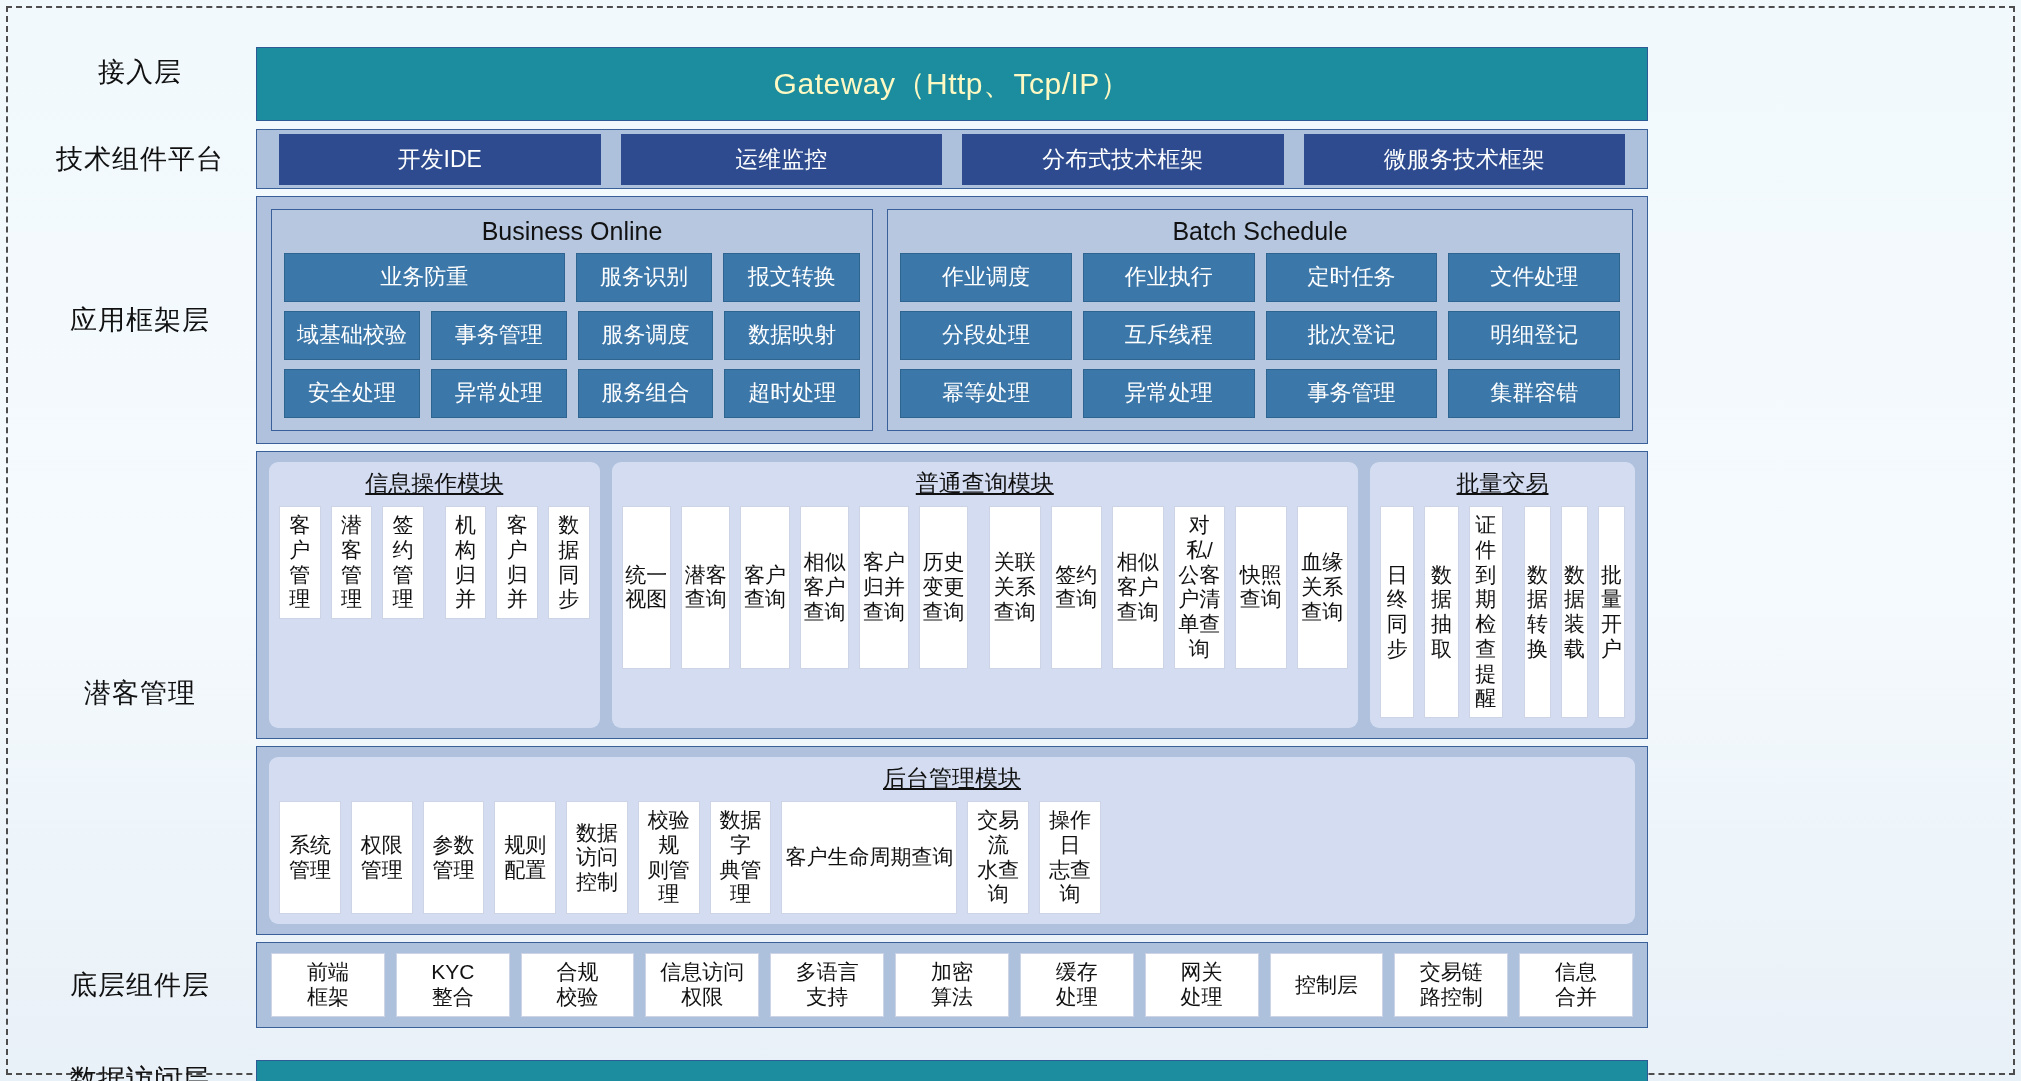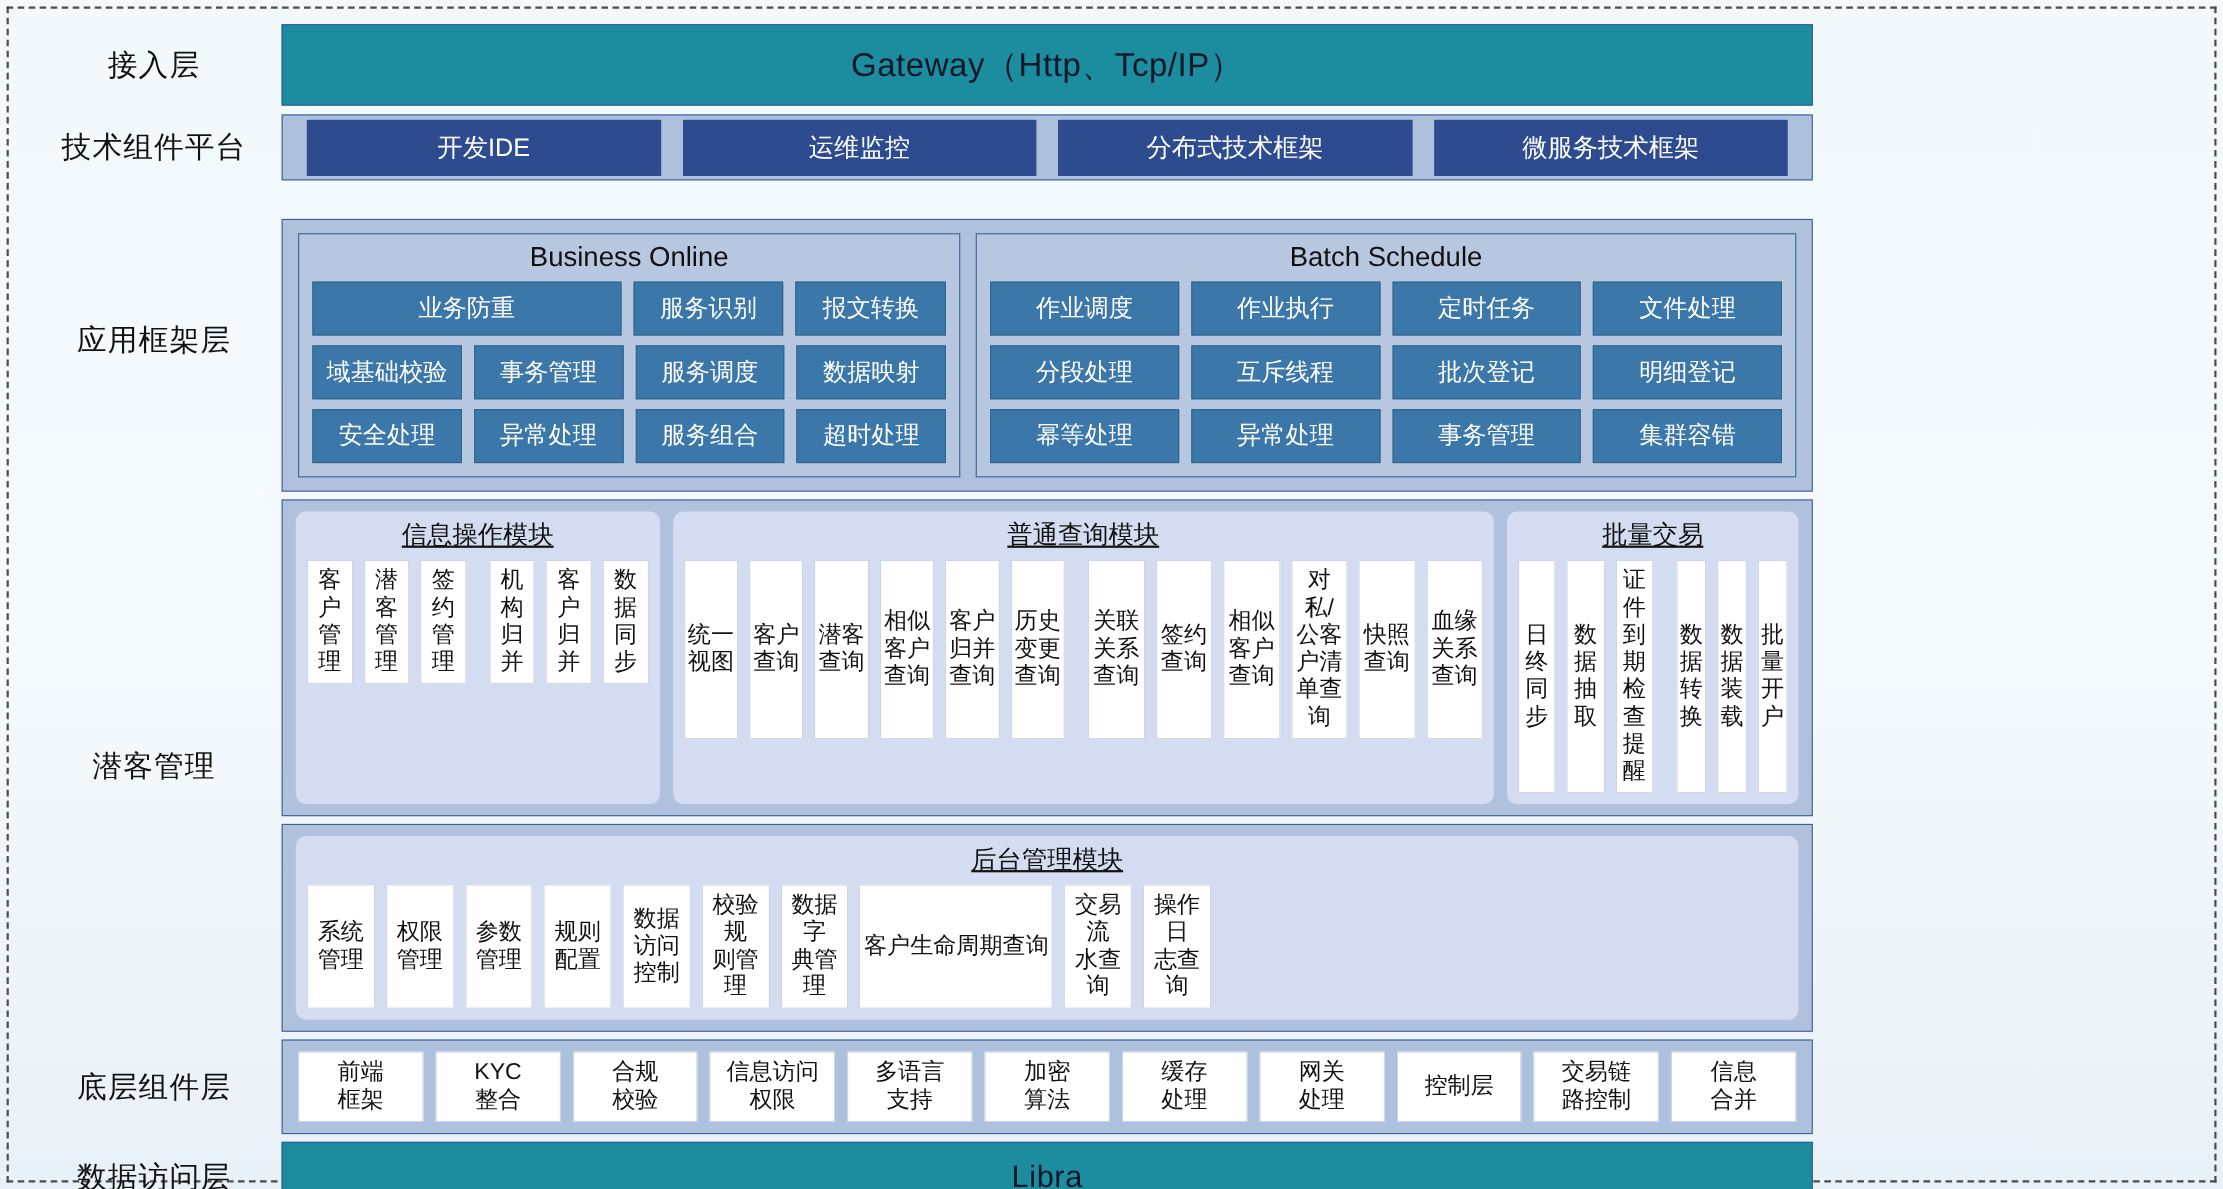--- a/index.html
+++ b/index.html
@@ -61,23 +61,24 @@
   }
 
   
   .teal-bar {
     flex: 1 1 auto;
     background: #1c8d9e;
     border: 1px solid #2e5a96;
     display: flex;
     align-items: center;
     justify-content: center;
-    color: #0f172a;
+    color: #fef9c3;
     font-size: 30px;
     letter-spacing: .5px;
+    margin-top: 25px;
   }
   #band-gateway .teal-bar { height: 72px; }
   #band-data .teal-bar { height: 62px; font-size: 28px; }
 
   
   .lightblue-panel {
     flex: 1 1 auto;
     background: #adc0dc;
     border: 1px solid #3a6099;
     display: flex;
@@ -102,21 +103,20 @@
   
   #band-appfw .band-body { }
   .appfw-outer {
     flex: 1 1 auto;
     background: #afc1dd;
     border: 1px solid #3a6099;
     display: flex;
     padding: 12px 14px;
     box-sizing: border-box;
     gap: 14px;
-    margin-top: 28px;
   }
   .appfw-group {
     background: #b7c7e0;
     border: 1px solid #3a6099;
     padding: 6px 12px 12px 12px;
     box-sizing: border-box;
     display: flex;
     flex-direction: column;
   }
   .appfw-group.online { flex: 0 0 44.2%; }
@@ -307,22 +307,22 @@
                 <div class="white-chip">数据同步</div>
               </div>
             </div>
           </div>
 
           <div class="biz-module query">
             <div class="module-title">普通查询模块</div>
             <div class="biz-rows">
               <div class="biz-row">
                 <div class="white-chip">统一视图</div>
+                <div class="white-chip">潜客查询</div>
                 <div class="white-chip">客户查询</div>
-                <div class="white-chip">潜客查询</div>
                 <div class="white-chip">相似客户
 查询</div>
                 <div class="white-chip">客户归并
 查询</div>
                 <div class="white-chip">历史变更
 查询</div>
               </div>
               <div class="biz-row">
                 <div class="white-chip">关联关系
 查询</div>

